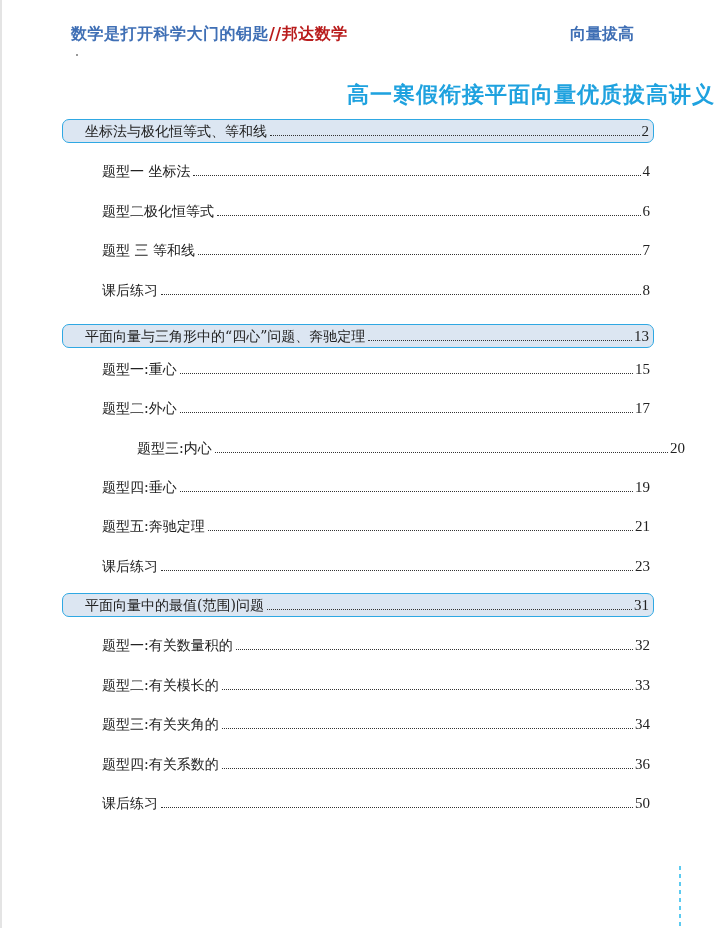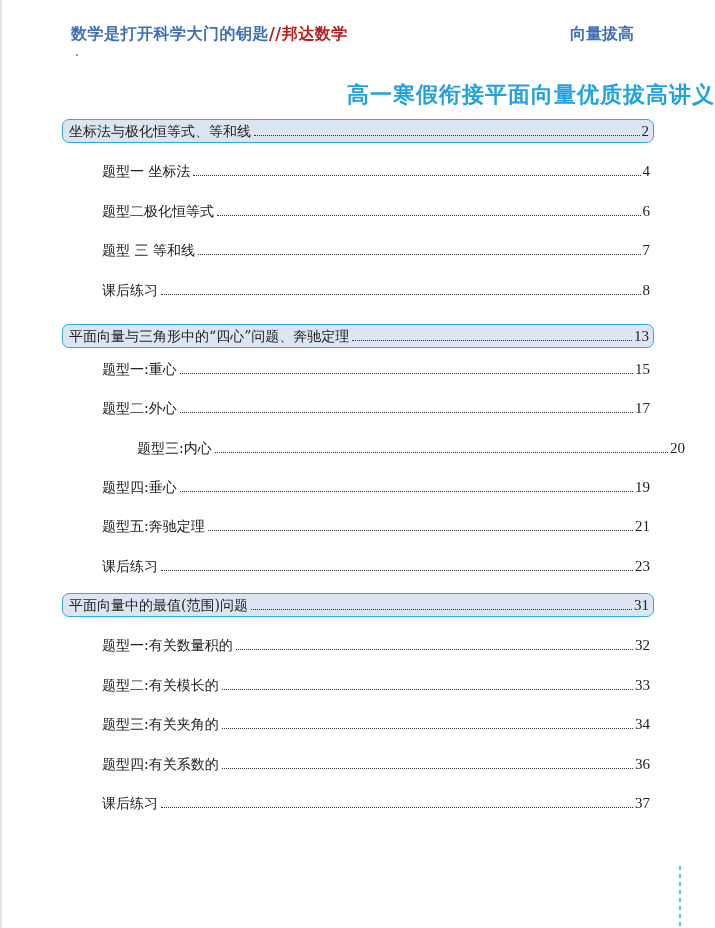--- a/index.html
+++ b/index.html
@@ -25,21 +25,21 @@
       font-family: "DejaVu Sans", sans-serif;
     }
     .toc { position: absolute; left: 0; top: 0; width: 715px; }
     .row {
       position: absolute; display: flex; align-items: flex-end; font-size: 14px; line-height: 18px;
       white-space: nowrap;
     }
     .row.section {
       left: 62px; width: 592px; height: 24px; align-items: center;
       background: #dce6f2; border: 1.5px solid #2fa8e3; border-radius: 7px;
-      padding: 0 4px 0 6px; box-sizing: border-box;
+      padding: 0 4px 0 22px; box-sizing: border-box;
     }
     .row.item { left: 102px; width: 548px; height: 20px; }
     .label { flex: 0 0 auto; padding-right: 3px; }
     .leader {
       flex: 1 1 auto; height: 1px; margin-bottom: 4px;
       border-bottom: 1.5px dotted #333;
     }
     .row.section .leader { margin-bottom: 0; align-self: center; margin-top: 8px; }
     .page { flex: 0 0 auto; padding-left: 2px; font-family: "Liberation Serif", serif; font-size: 15px; }
     .side-dots {
@@ -146,17 +146,17 @@
     <span class="page">34</span>
   </div>
   <div class="row item" style="top:753px;">
     <span class="label">题型四:有关系数的</span>
     <span class="leader"></span>
     <span class="page">36</span>
   </div>
   <div class="row item" style="top:792px;">
     <span class="label">课后练习</span>
     <span class="leader"></span>
-    <span class="page">37</span>
+    <span class="page">50</span>
   </div>
 </div>
 
 <div class="side-dots"></div>
 
 </body></html>

